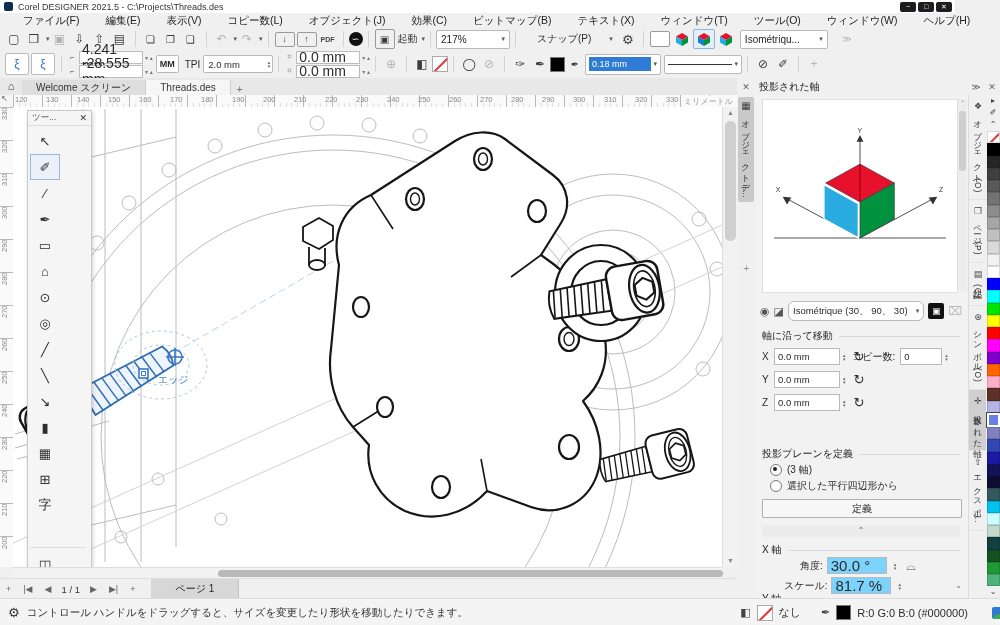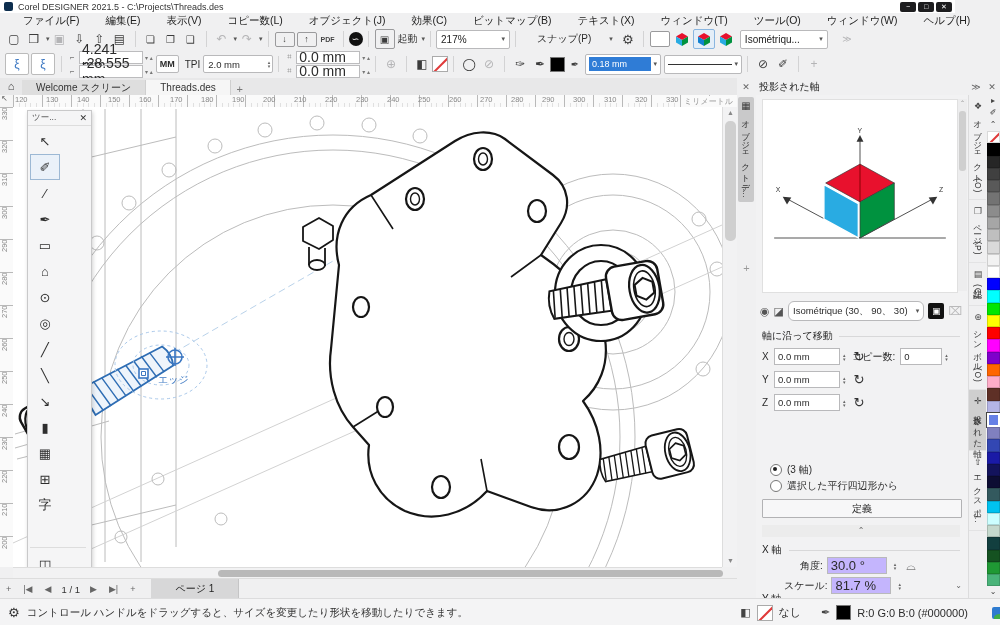--- a/index.html
+++ b/index.html
@@ -110,21 +110,21 @@
   .arow .rot{font-size:13px;color:#333;margin-left:8px;}
   #copies-row{position:absolute;left:96px;top:252px;display:flex;align-items:center;height:19px;}
   #copies-row .clabel{font-size:10px;margin-right:5px;}
   #copies-row .abox{width:34px;height:15px;background:#fff;border:1px solid #b9b9bb;font-size:9.5px;display:flex;align-items:center;padding:0 3px;}
   .dk-btn{position:absolute;left:6px;width:198px;height:17px;background:#f7f7f8;border:1px solid #b2b2b4;text-align:center;font-size:10px;line-height:17px;color:#222;border-radius:1px;}
   .radio-row{position:absolute;left:14px;display:flex;align-items:center;gap:5px;font-size:10px;}
   .radio{width:10px;height:10px;border:1px solid #777;border-radius:50%;background:#fff;position:relative;}
   .radio.on::after{content:"";position:absolute;left:2px;top:2px;width:4px;height:4px;border-radius:50%;background:#222;}
   #collapse-bar{position:absolute;left:6px;top:430px;width:198px;height:12px;background:#ececec;text-align:center;font-size:8px;color:#666;line-height:12px;}
   .xrow{position:absolute;display:flex;align-items:center;gap:4px;font-size:10px;}
-  .xrow .xbox{width:52px;height:15px;background:#c4b5fd;border:1px solid #b9b9bb;font-size:13px;display:flex;align-items:center;padding:0 3px;}
+  .xrow .xbox{width:52px;height:15px;background:#7dd3fc;border:1px solid #b9b9bb;font-size:15px;display:flex;align-items:center;padding:0 3px;}
   .proto{font-size:12px;color:#444;margin-left:6px;}
   #dk-bottom-chevron{position:absolute;right:6px;top:486px;font-size:8px;color:#666;}
   
   #sidetabs{position:absolute;left:968px;top:95px;width:18px;height:503px;background:#f0f0f1;border-left:1px solid #dcdcdd;display:flex;flex-direction:column;}
   .side-tab{display:flex;flex-direction:column;align-items:center;padding:6px 0;border-bottom:1px solid #e3e3e4;}
   .side-tab .ic{font-size:9px;color:#444;margin-bottom:3px;}
   .side-tab .lbl{writing-mode:vertical-rl;font-size:8.5px;color:#333;letter-spacing:1px;}
   .side-tab.active{background:#cfcfcf;}
   
   #palette{position:absolute;left:986px;top:95px;width:14px;height:503px;background:#f0f0f1;display:flex;flex-direction:column;align-items:center;}
@@ -590,20 +590,24 @@
     <div id="copies-row">
       <span class="clabel">コピー数:</span>
       <span class="abox">0</span>
       <span class="spin">
           <span>▴</span>
           <span>▾</span>
         </span>
     </div>
 
 
+    <div class="sect" style="top:352px;">
+      <span>投影プレーンを定義</span>
+        <span class="rule"></span>
+    </div>
     <div class="radio-row" style="top:368px;">
       <span class="radio on"></span>
       <span>(3 軸)</span>
     </div>
     <div class="radio-row" style="top:384px;">
       <span class="radio"></span>
       <span>選択した平行四辺形から</span>
     </div>
     <div class="dk-btn" style="top:404px;">定義</div>
 

